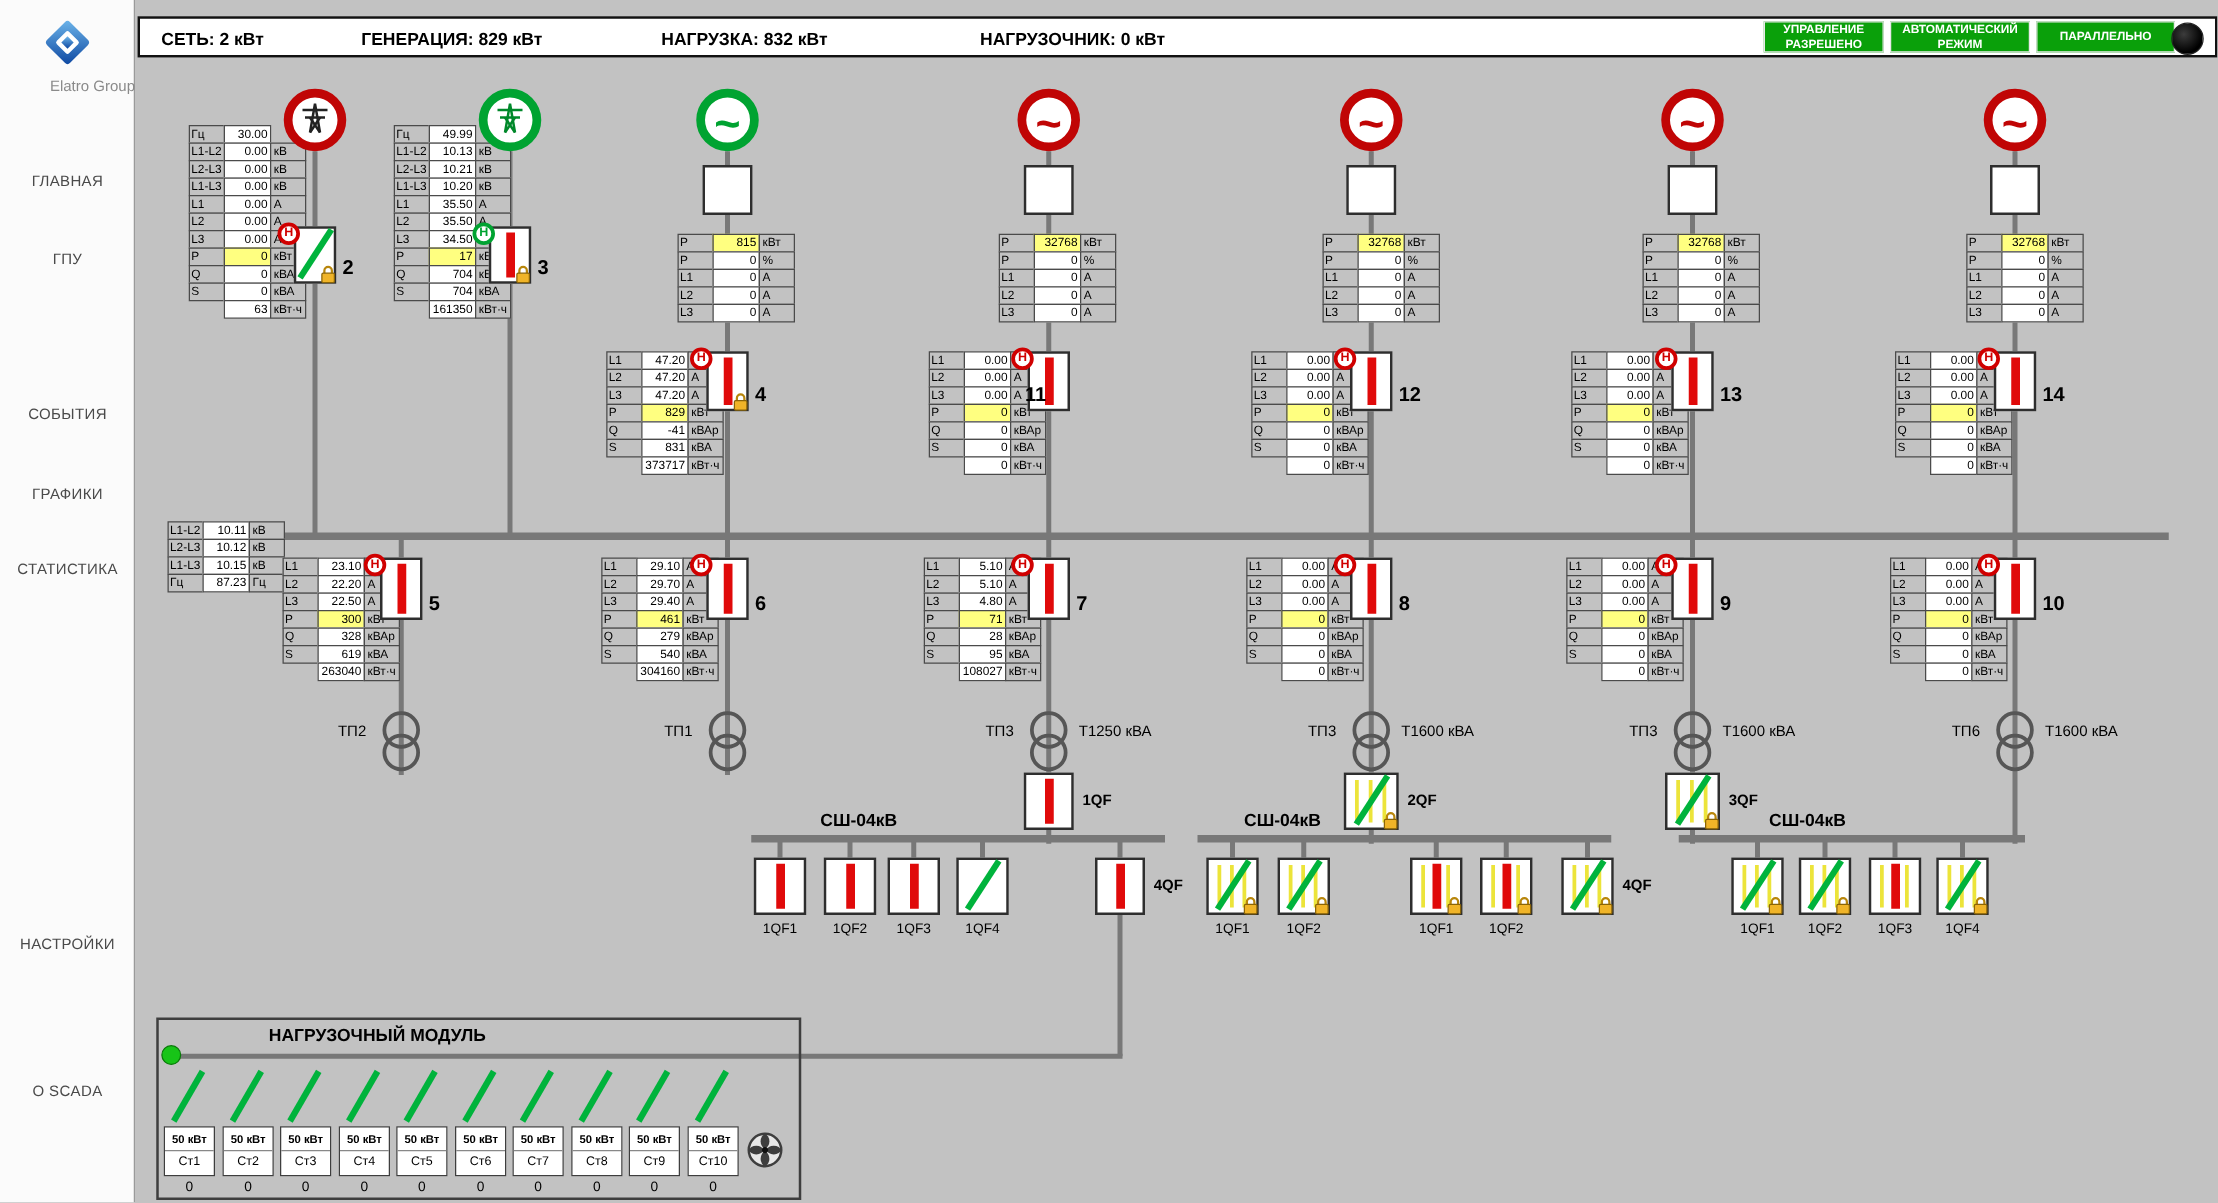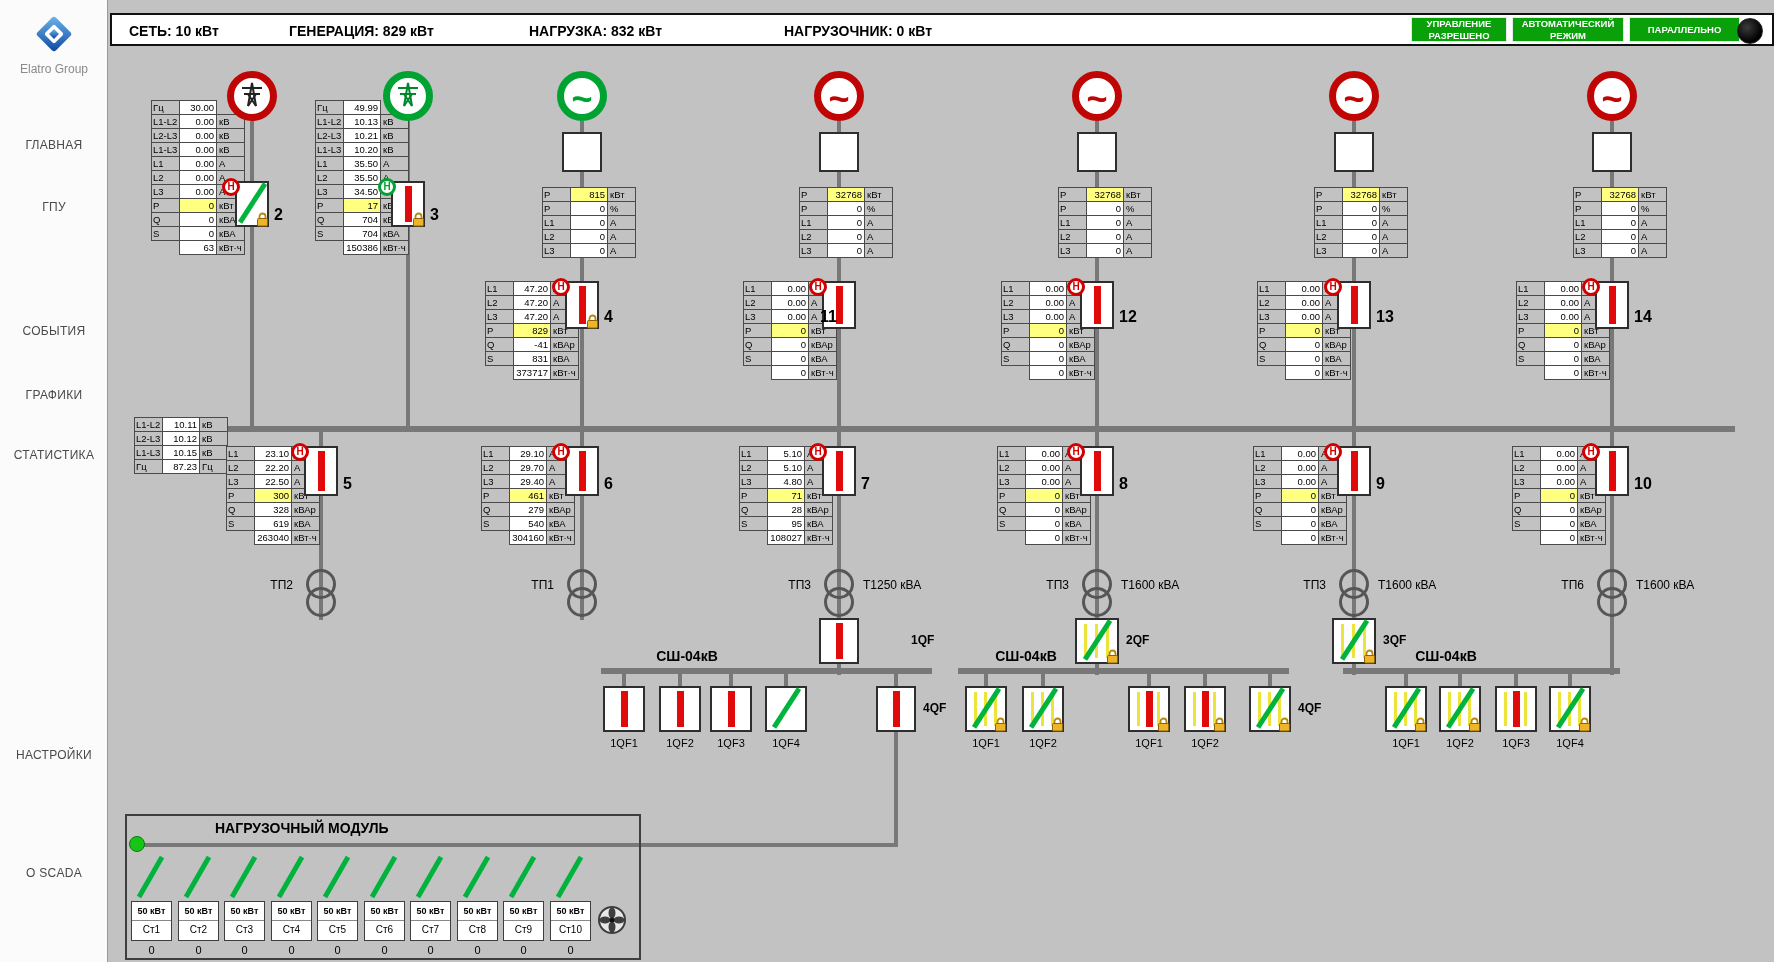--- a/index.html
+++ b/index.html
@@ -1,21 +1,21 @@
 <!DOCTYPE html>
 <html><head>
 <meta charset="utf-8">
 <style>
   *{margin:0;padding:0;box-sizing:border-box}
   html,body{width:1774px;height:962px;overflow:hidden}
   body{background:#c2c2c2;font-family:"Liberation Sans",sans-serif;position:relative;color:#000}
   
   #sidebar{position:absolute;left:0;top:0;width:108px;height:962px;background:#fbfbfb;border-right:1px solid #9a9a9a;z-index:20}
   #logo{position:absolute;left:32px;top:12px}
-  #brand{position:absolute;left:0;top:62px;width:108px;text-align:center;font-size:12px;color:#8a8a8a}
+  #brand{position:absolute;left:0;top:62px;width:108px;text-align:right;font-size:12px;color:#8a8a8a}
   .nav-item{position:absolute;left:0;width:108px;text-align:center;font-size:12px;color:#4a4a4a;cursor:pointer;letter-spacing:.3px}
   
   #topbar{position:absolute;left:110px;top:13px;width:1664px;height:33px;background:#fff;border:2px solid #111;z-index:15}
   .stat{position:absolute;top:8px;font-weight:bold;font-size:14px;white-space:nowrap}
   .tbtn{position:absolute;top:2px;height:25px;background:#0aa00a;border:1px solid #e8e8e8;color:#fff;font-weight:bold;font-size:9.5px;text-align:center;display:flex;flex-direction:column;justify-content:center;line-height:1.2;cursor:pointer}
   .pwr{position:absolute;top:3px;width:26px;height:26px;border-radius:50%;background:radial-gradient(circle at 38% 35%,#3c3c3c,#000 68%);border:1px solid #222;cursor:pointer}
   
   #diagram{position:absolute;left:0;top:0;width:1774px;height:962px;z-index:1}
   .ln{position:absolute;background:#787878;z-index:1}
   .tbl{position:absolute;z-index:3;width:max-content}
@@ -198,21 +198,21 @@
         <div class="tc tv">704</div>
         <div class="tc tu">кВАр</div>
       </div>
       <div class="trow">
         <div class="tc tl">S</div>
         <div class="tc tv">704</div>
         <div class="tc tu">кВА</div>
       </div>
       <div class="trow">
         <div class="tc tl blank"></div>
-        <div class="tc tv">150386</div>
+        <div class="tc tv">161350</div>
         <div class="tc tu">кВт·ч</div>
       </div>
     </div>
     <div class="tbl" style="left: 542px; top: 187px;">
       <div class="trow">
         <div class="tc tl">P</div>
         <div class="tc tv hl">815</div>
         <div class="tc tu">кВт</div>
       </div>
       <div class="trow">
@@ -886,21 +886,21 @@
     <div class="hc red" style="left: 1324px; top: 443px;">Н</div>
     <div class="bnum" style="left: 1376px; top: 475px;">9</div>
     <div class="brk" style="left: 1595px; top: 446px; width: 34px; height: 50px;">
       <i class="rb"></i>
     </div>
     <div class="hc red" style="left: 1582px; top: 443px;">Н</div>
     <div class="bnum" style="left: 1634px; top: 475px;">10</div>
     <div class="brk" style="left: 819px; top: 618px; width: 40px; height: 46px;">
       <i class="rb"></i>
     </div>
-    <div class="blab" style="left: 866px; top: 633px; margin-left: 45px;">1QF</div>
+    <div class="blab" style="left: 866px; top: 633px;">1QF</div>
     <div class="brk" style="left: 1075px; top: 618px; width: 44px; height: 46px;">
       <i class="yb" style="left:18%"></i>
       <i class="yb" style="left:46%"></i>
       <i class="yb" style="left:72%"></i>
       <i class="gd"></i>
     </div>
     <div class="lock" style="left: 1105px; top: 649px;"><svg width="15" height="15" viewBox="0 0 15 15">
         <path d="M4.5 7 V4.5 a3 3 0 0 1 6 0 V7" fill="none" stroke="#b8860b" stroke-width="1.8"></path>
         <rect x="2.5" y="6.5" width="10" height="7.5" rx="1" fill="#f0b428" stroke="#8a6508" stroke-width="1"></rect>
       </svg></div>
@@ -1125,21 +1125,21 @@
           <ellipse cx="15" cy="8" rx="3.5" ry="5.5"></ellipse>
           <ellipse cx="15" cy="22" rx="3.5" ry="5.5"></ellipse>
           <ellipse cx="8" cy="15" rx="5.5" ry="3.5"></ellipse>
           <ellipse cx="22" cy="15" rx="5.5" ry="3.5"></ellipse>
         </g>
         <circle cx="15" cy="15" r="2.5" fill="#111"></circle>
       </svg></div>
   </main>
 
 <header id="topbar">
-  <span class="stat" style="left:17px">СЕТЬ: 10 кВт</span>
+  <span class="stat" style="left:17px">СЕТЬ: 2 кВт</span>
   <span class="stat" style="left:177px">ГЕНЕРАЦИЯ: 829 кВт</span>
   <span class="stat" style="left:417px">НАГРУЗКА: 832 кВт</span>
   <span class="stat" style="left:672px">НАГРУЗОЧНИК: 0 кВт</span>
   <div class="tbtn" style="left:1299px;width:96px">
     <span>УПРАВЛЕНИЕ</span>
     <span>РАЗРЕШЕНО</span>
   </div>
   <div class="tbtn" style="left:1400px;width:112px">
     <span>АВТОМАТИЧЕСКИЙ</span>
     <span>РЕЖИМ</span>

